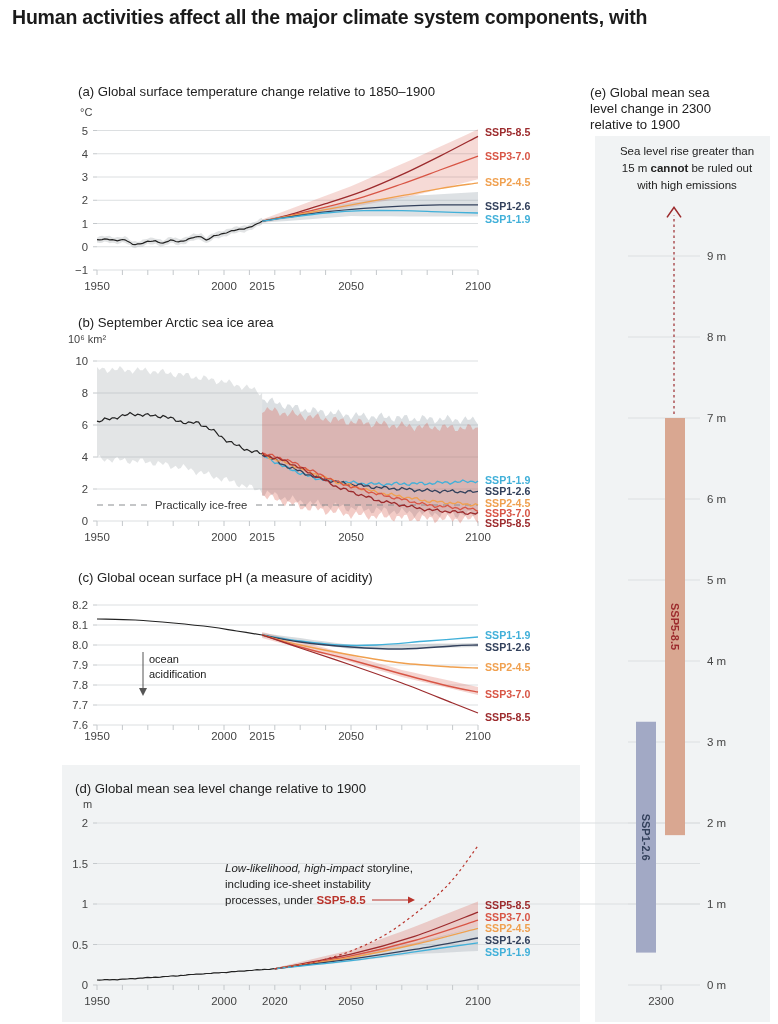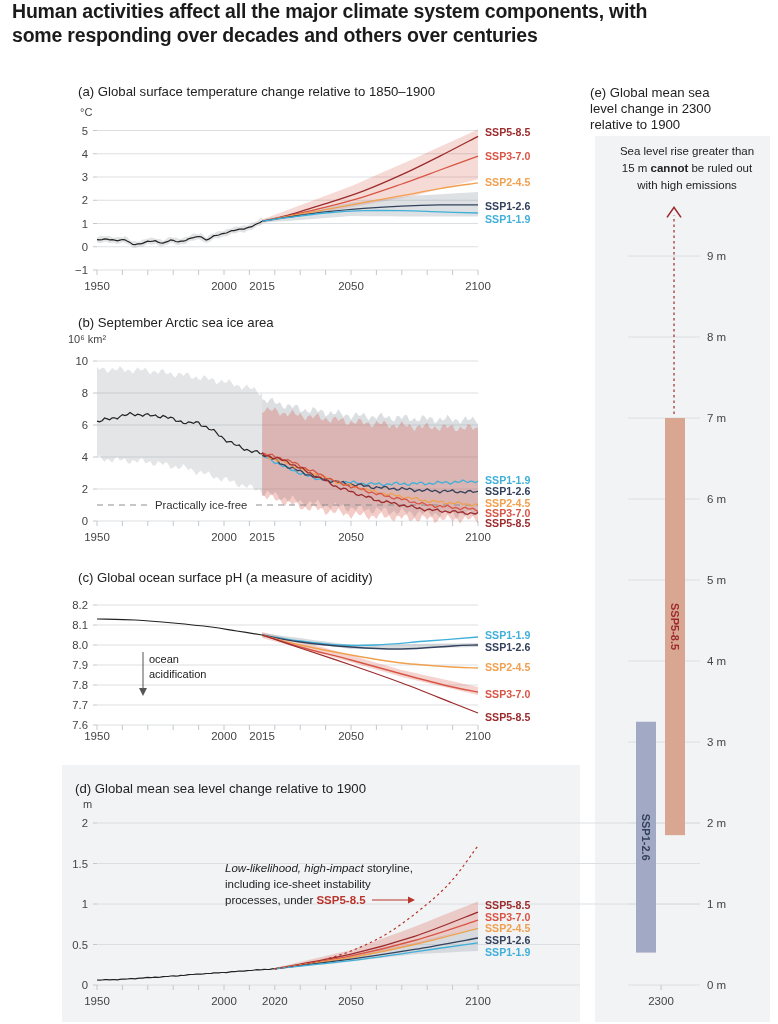--- a/index.html
+++ b/index.html
@@ -1,29 +1,28 @@
 <!DOCTYPE html>
 <html><head>
 <meta charset="utf-8">
 <style>
   html,body{margin:0;padding:0;background:#ffffff;}
   body{width:778px;height:1024px;position:relative;overflow:hidden;
        font-family:"Liberation Sans",sans-serif;}
-  #page-title{position:absolute;left:12px;top:0;width:756px;margin:0;
+  #page-title{position:absolute;left:12px;top:6px;width:756px;margin:0;
        font-size:19.5px;line-height:1.22;font-weight:700;color:#1b1b1b;letter-spacing:-0.2px;}
   #page-title span{display:block;}
   svg{position:absolute;left:0;top:0;}
   svg text{font-family:"Liberation Sans",sans-serif;}
 </style>
 </head>
 <body>
 
 <h1 id="page-title">
   <span>Human activities affect all the major climate system components, with</span>
-  <span>some responding over decades and others over centuries</span>
 </h1>
 
 <svg id="fig" width="778" height="1024" viewBox="0 0 778 1024">
     <rect x="595" y="136" width="175" height="886" fill="#f1f3f4"></rect>
     <rect x="62" y="765" width="518" height="257" fill="#f1f3f4"></rect>
     <text x="78" y="96" font-size="13.2px" font-weight="500" fill="#222">(a) Global surface temperature change relative to 1850–1900</text>
     <text x="80" y="116" font-size="11px" fill="#444">°C</text>
     <line x1="97" y1="130.5" x2="478" y2="130.5" stroke="#dcdfe1" stroke-width="1"></line>
     <line x1="93" y1="130.5" x2="97" y2="130.5" stroke="#c4c8cb" stroke-width="1"></line>
     <text x="88" y="134.5" font-size="11.3px" fill="#444444" text-anchor="end">5</text>

